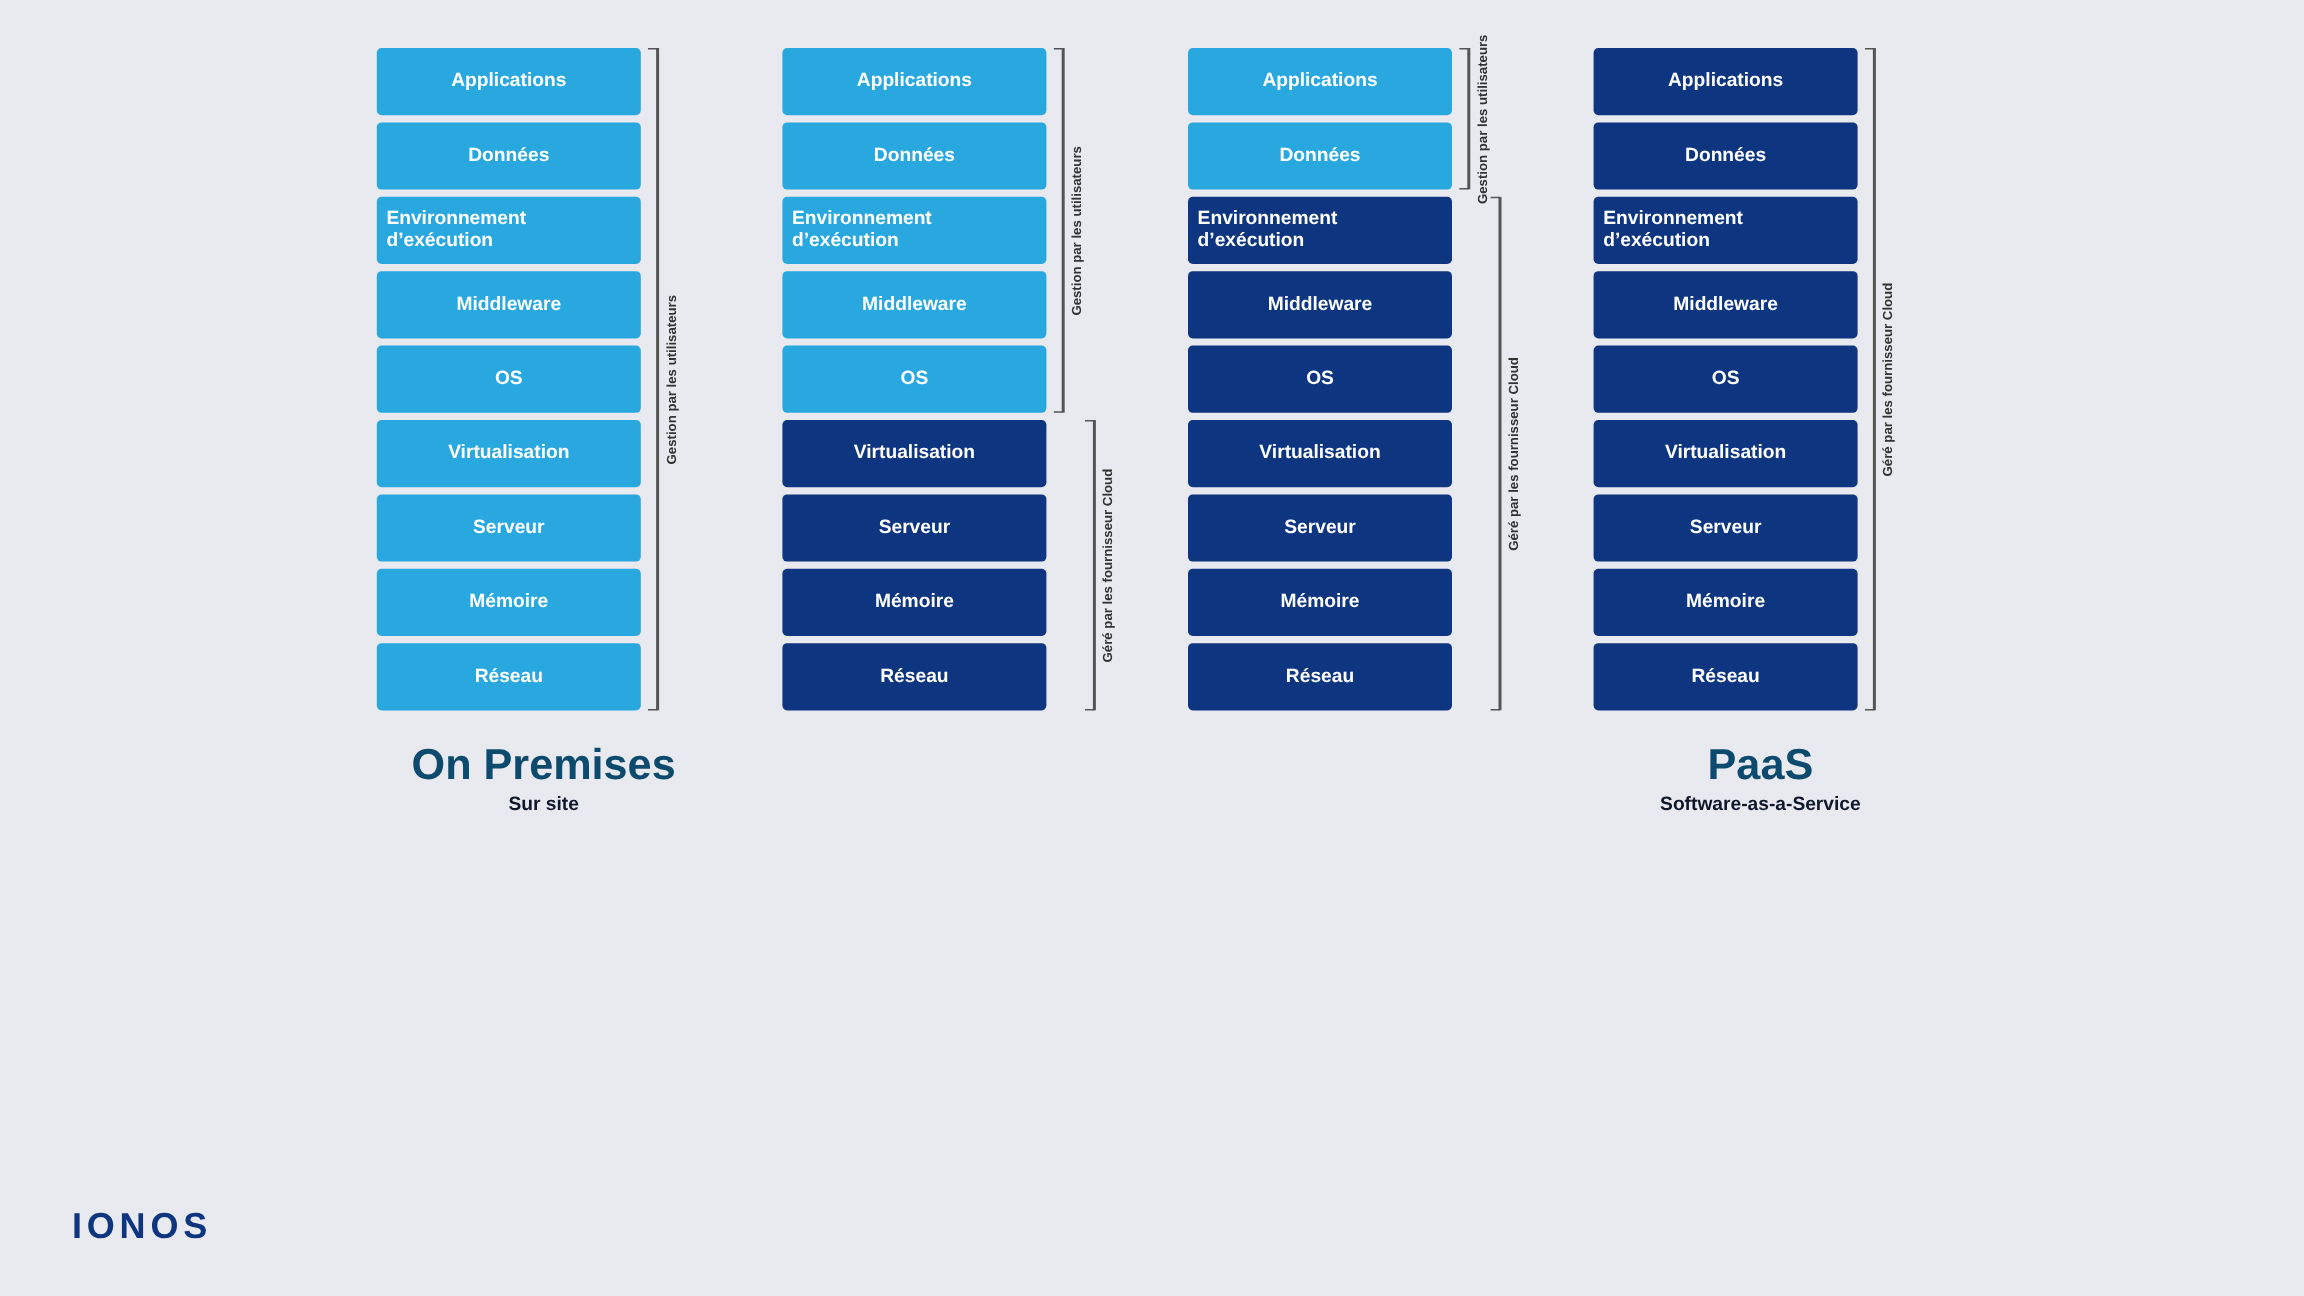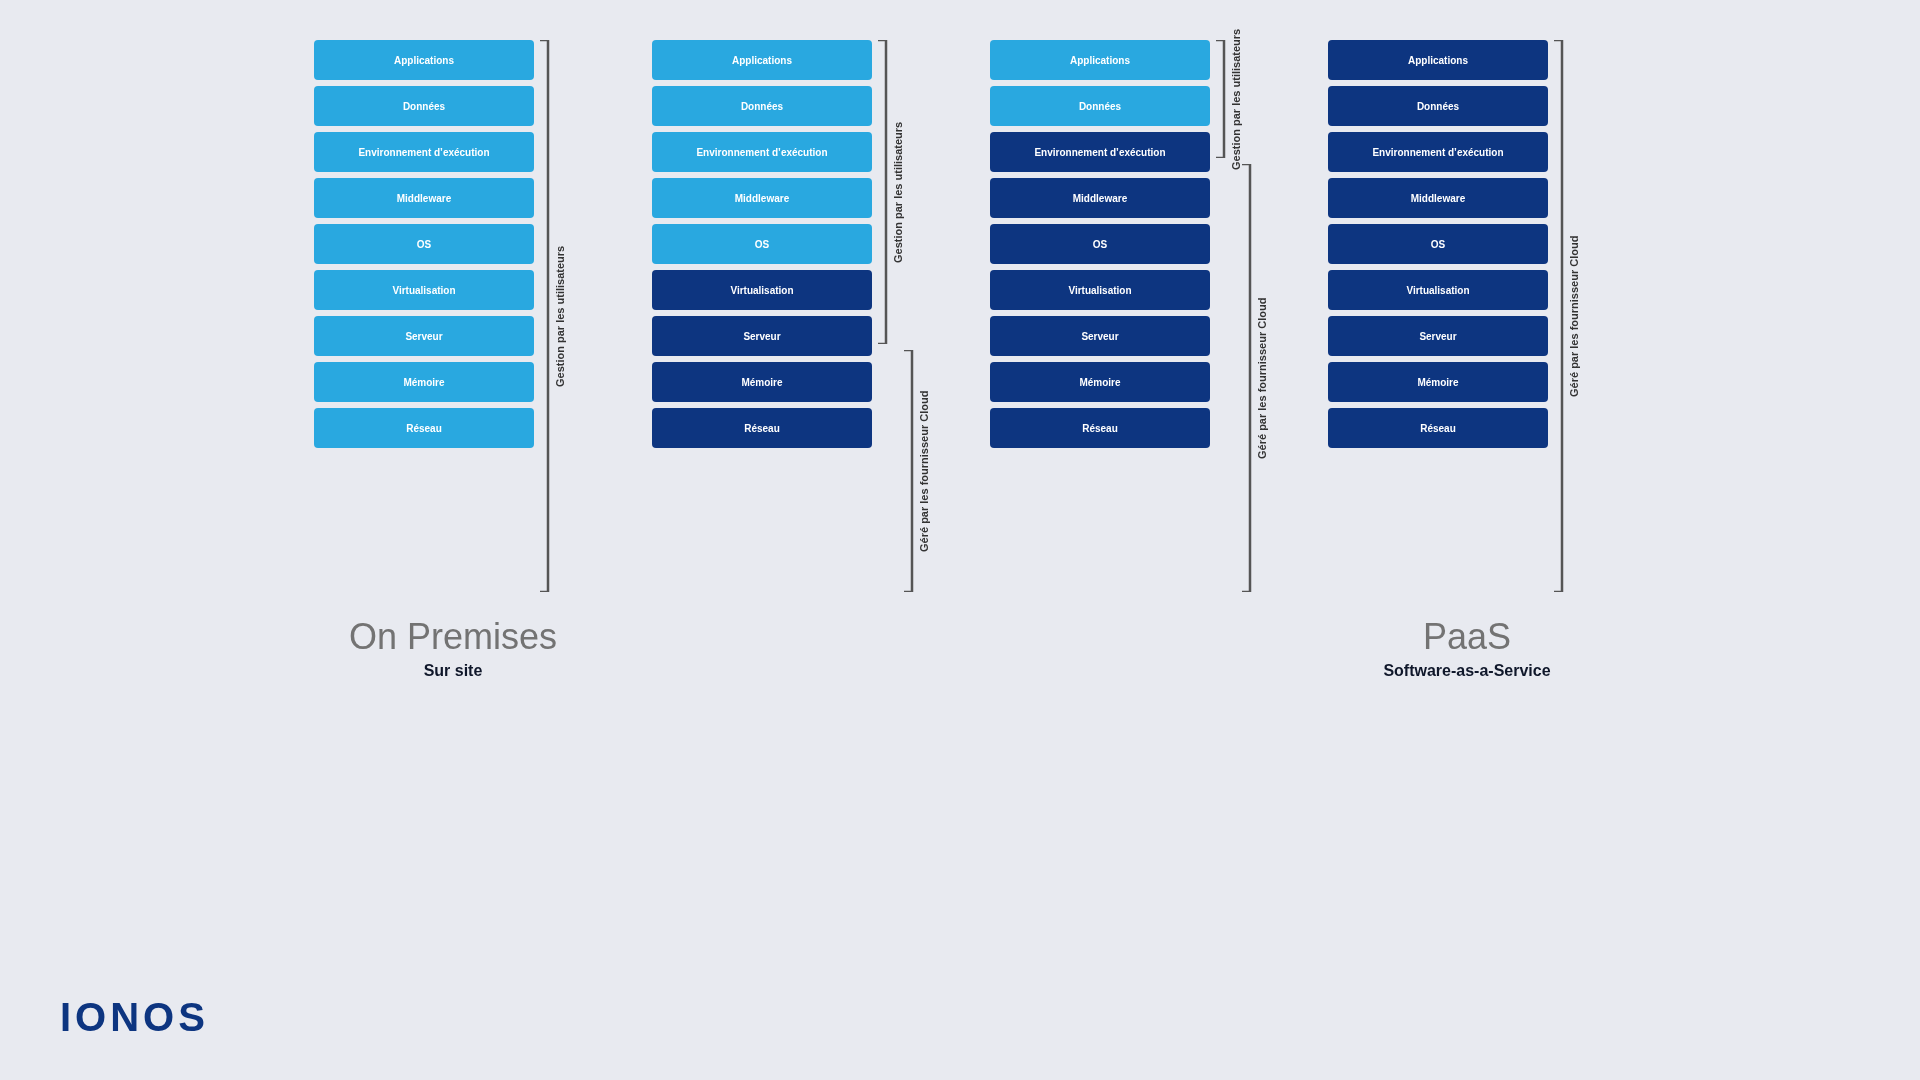--- a/index.html
+++ b/index.html
@@ -30,55 +30,55 @@
       display: flex;
       flex-direction: column;
       gap: 6px;
       width: 220px;
     }
 
     .stack-item {
       display: flex;
       align-items: center;
       justify-content: center;
-      height: 40px;
+      height: 56px;
       border-radius: 4px;
       font-weight: bold;
-      font-size: 10px;
+      font-size: 16px;
       color: white;
-      text-align: right;
+      text-align: left;
       padding: 4px 8px;
     }
 
     .light-blue { background-color: #29a8e0; }
     .dark-blue { background-color: #0d3580; }
 
     .column-label {
       text-align: center;
       margin-top: 24px;
     }
 
     .column-label .title {
       font-size: 36px;
-      font-weight: 400;
-      color: #737373;
+      font-weight: 700;
+      color: #0c4a6e;
     }
 
     .column-label .subtitle {
       font-size: 16px;
       color: #0f172a;
       font-weight: bold;
       margin-top: 4px;
     }
 
     .logo {
       position: absolute;
       bottom: 40px;
       left: 60px;
-      font-size: 40px;
+      font-size: 30px;
       font-weight: 900;
       letter-spacing: 4px;
       color: #0d3580;
     }
   </style>
 </head>
 <body>
 
 <div class="main-container" id="columns-container">
 <div class="column">

